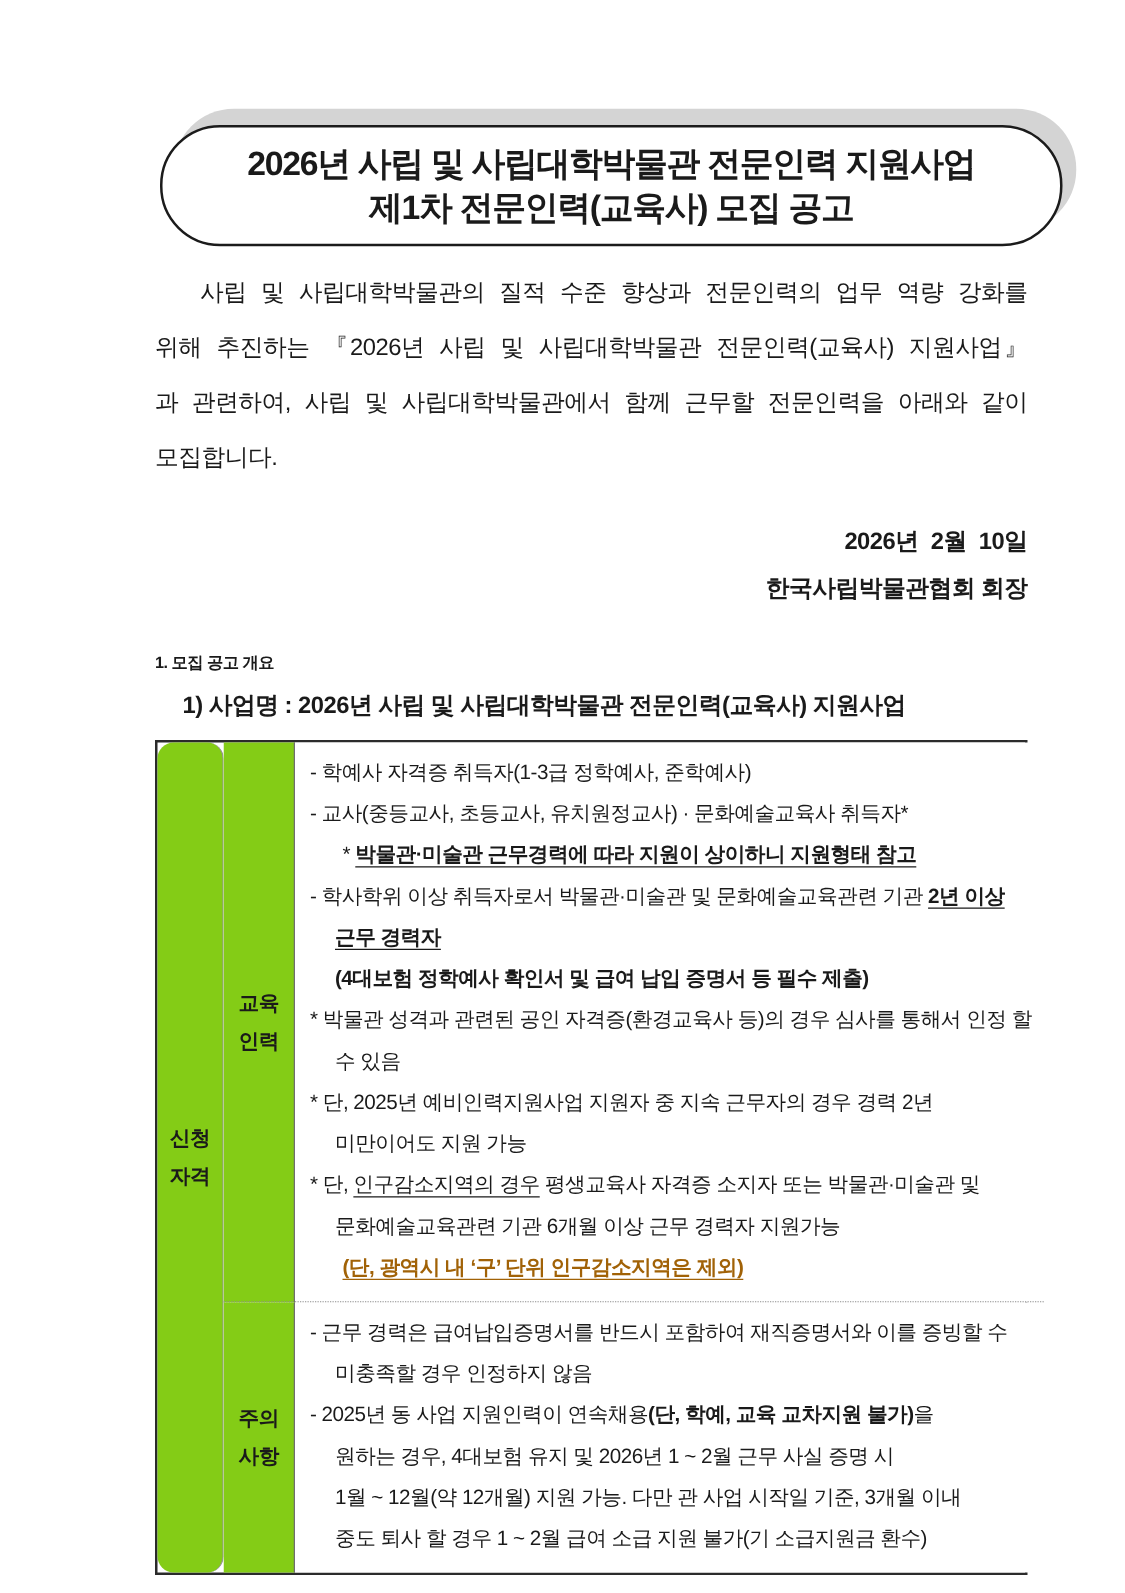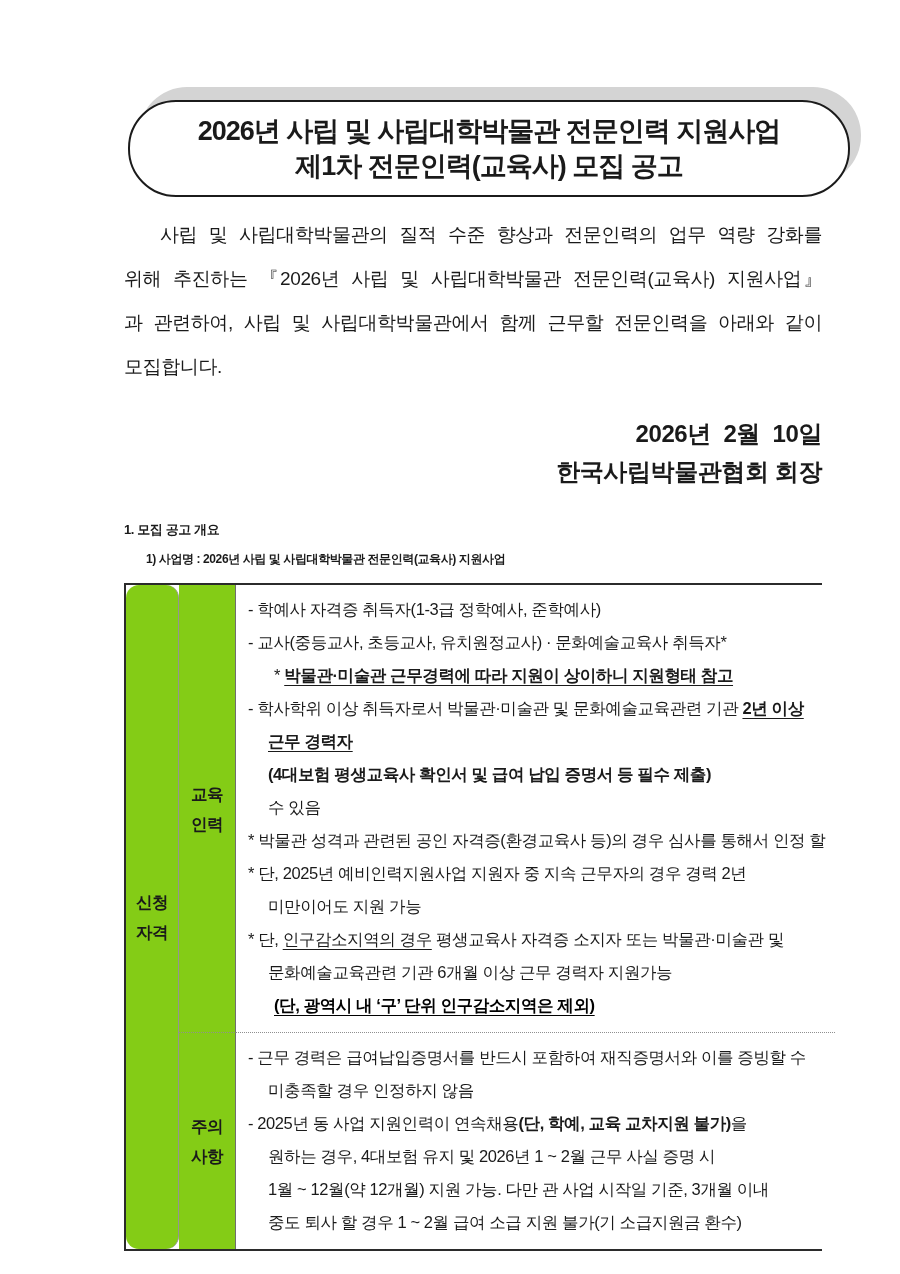--- a/index.html
+++ b/index.html
@@ -23,25 +23,25 @@
     position:relative;background:#ffffff;border:2px solid #1b1b1b;border-radius:48px;
     text-align:center;padding:12px 8px 11px;box-sizing:border-box;
   }
   .title-box .tl{font-weight:bold;font-size:27px;line-height:35px;letter-spacing:-1px;}
 
   .intro{
     margin-top:16px;font-size:19px;line-height:44px;
     text-align:justify;text-indent:36px;word-spacing:5px;
   }
 
-  .signature{margin-top:26px;text-align:right;font-weight:bold;font-size:24px;line-height:38px;}
+  .signature{margin-top:26px;text-align:right;font-weight:bold;font-size:19px;line-height:38px;}
   .signature .date{white-space:pre;}
 
   .sec-heading{margin-top:30px;font-size:13px;font-weight:bold;}
-  .sec-item{margin-top:12px;padding-left:22px;font-size:12px;font-weight:bold;}
+  .sec-item{margin-top:12px;padding-left:22px;font-size:19px;font-weight:bold;}
 
   
   .tbl{
     margin-top:15px;border:2px solid #2b2b2b;
     display:grid;grid-template-columns:53px 57px 1fr;
     font-size:16.5px;
   }
   .hcell{
     background:#84cc16;display:flex;align-items:center;justify-content:center;
     font-weight:bold;text-align:right;white-space:pre-line;line-height:30px;
@@ -51,21 +51,21 @@
   .cell-r1c{grid-column:3;grid-row:1;border-bottom:1px dotted #8f8f8f;}
   .cell-r2l{grid-column:2;grid-row:2;border-right:1px solid #6e6e6e;}
   .cell-r2c{grid-column:3;grid-row:2;}
   .ccell{background:#ffffff;padding:8px 10px 10px 12px;line-height:33px;}
   .ln{white-space:nowrap;}
   .ind1{padding-left:20px;}
   .ind2{padding-left:26px;}
   .b{font-weight:bold;}
   .u{text-decoration:underline;text-underline-offset:4px;}
   .bu{font-weight:bold;text-decoration:underline;text-underline-offset:4px;}
-  .blue{color:#000000;font-weight:bold;text-decoration:underline;text-underline-offset:4px;}
+  .blue{color:#a16207;font-weight:bold;text-decoration:underline;text-underline-offset:4px;}
 </style>
 </head>
 <body>
 
 <div class="page">
 
   <div class="title-wrap">
     <div class="title-shadow"></div>
     <div class="title-box">
       <div class="tl">2026년 사립 및 사립대학박물관 전문인력 지원사업</div>
@@ -90,23 +90,23 @@
 
     <div class="hcell cell-r1l">교육
 인력</div>
 
     <div class="ccell cell-r1c">
       <div class="ln"><span>- 학예사 자격증 취득자(1-3급 정학예사, 준학예사)</span></div>
       <div class="ln"><span>- 교사(중등교사, 초등교사, 유치원정교사) · 문화예술교육사 취득자*</span></div>
       <div class="ln ind2"><span>* </span><span class="bu">박물관·미술관 근무경력에 따라 지원이 상이하니 지원형태 참고</span></div>
       <div class="ln"><span>- 학사학위 이상 취득자로서 박물관·미술관 및 문화예술교육관련 기관 </span><span class="bu">2년 이상</span></div>
       <div class="ln ind1"><span class="bu">근무 경력자</span></div>
-      <div class="ln ind1"><span class="b">(4대보험 평생교육사 확인서 및 급여 납입 증명서 등 필수 제출)</span></div>
+      <div class="ln ind1"><span class="b">(4대보험 정학예사 확인서 및 급여 납입 증명서 등 필수 제출)</span></div>
+      <div class="ln"><span>* 박물관 성격과 관련된 공인 자격증(환경교육사 등)의 경우 심사를 통해서 인정 할</span></div>
       <div class="ln ind1"><span>수 있음</span></div>
-      <div class="ln"><span>* 박물관 성격과 관련된 공인 자격증(환경교육사 등)의 경우 심사를 통해서 인정 할</span></div>
       <div class="ln"><span>* 단, 2025년 예비인력지원사업 지원자 중 지속 근무자의 경우 경력 2년</span></div>
       <div class="ln ind1"><span>미만이어도 지원 가능</span></div>
       <div class="ln"><span>* 단, </span><span class="u">인구감소지역의 경우</span><span> 평생교육사 자격증 소지자 또는 박물관·미술관 및</span></div>
       <div class="ln ind1"><span>문화예술교육관련 기관 6개월 이상 근무 경력자 지원가능</span></div>
       <div class="ln ind2"><span class="blue">(단, 광역시 내 ‘구’ 단위 인구감소지역은 제외)</span></div>
     </div>
 
     <div class="hcell cell-r2l">주의
 사항</div>
 

